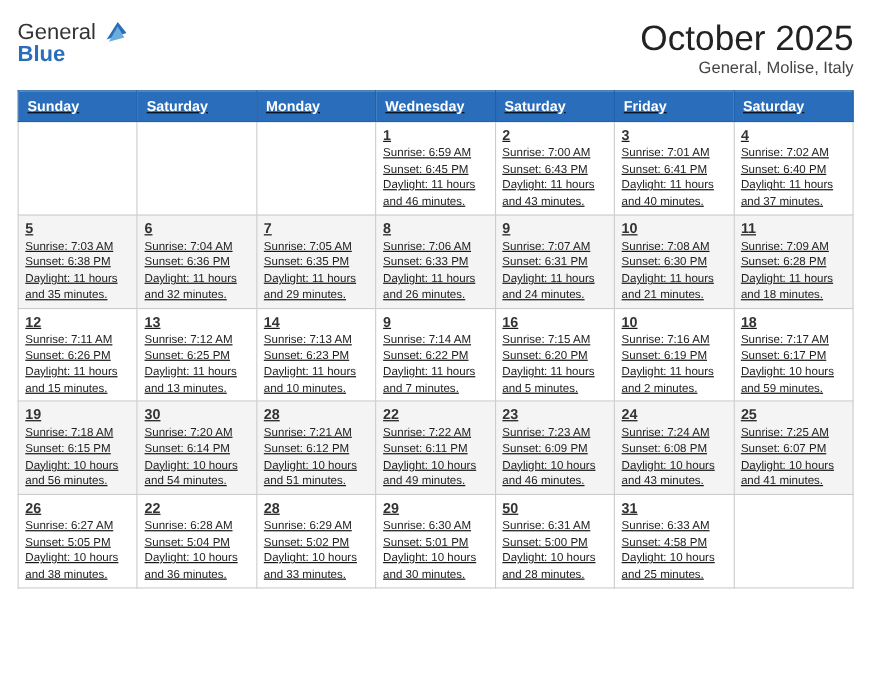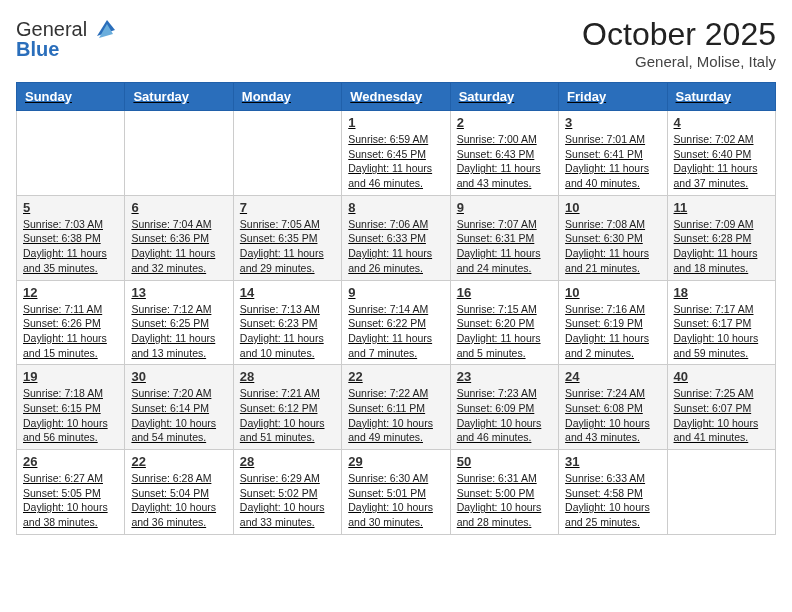--- a/index.html
+++ b/index.html
@@ -210,21 +210,21 @@
         </td>
         <td>
           <div class="day-number">23</div>
           <div class="day-info">Sunrise: 7:23 AM<br>Sunset: 6:09 PM<br>Daylight: 10 hours and 46 minutes.</div>
         </td>
         <td>
           <div class="day-number">24</div>
           <div class="day-info">Sunrise: 7:24 AM<br>Sunset: 6:08 PM<br>Daylight: 10 hours and 43 minutes.</div>
         </td>
         <td>
-          <div class="day-number">40</div>
+          <div class="day-number">25</div>
           <div class="day-info">Sunrise: 7:25 AM<br>Sunset: 6:07 PM<br>Daylight: 10 hours and 41 minutes.</div>
         </td>
       </tr>
       <tr>
         <td>
           <div class="day-number">26</div>
           <div class="day-info">Sunrise: 6:27 AM<br>Sunset: 5:05 PM<br>Daylight: 10 hours and 38 minutes.</div>
         </td>
         <td>
           <div class="day-number">22</div>

